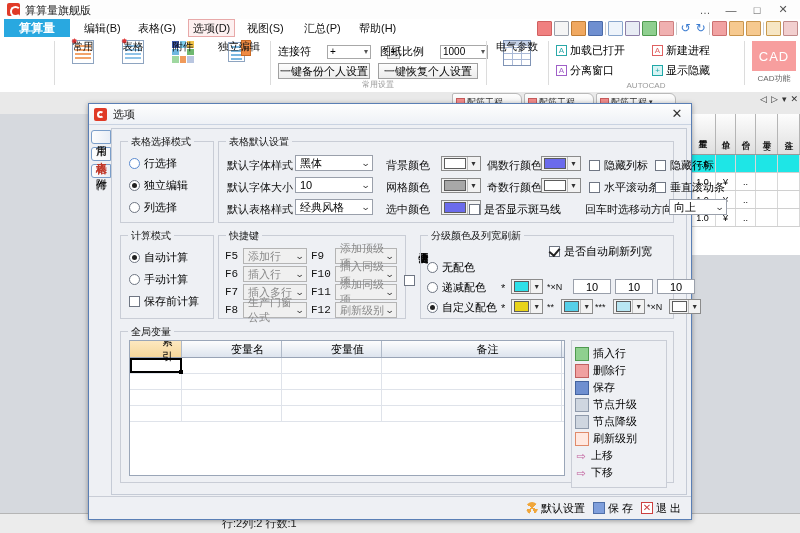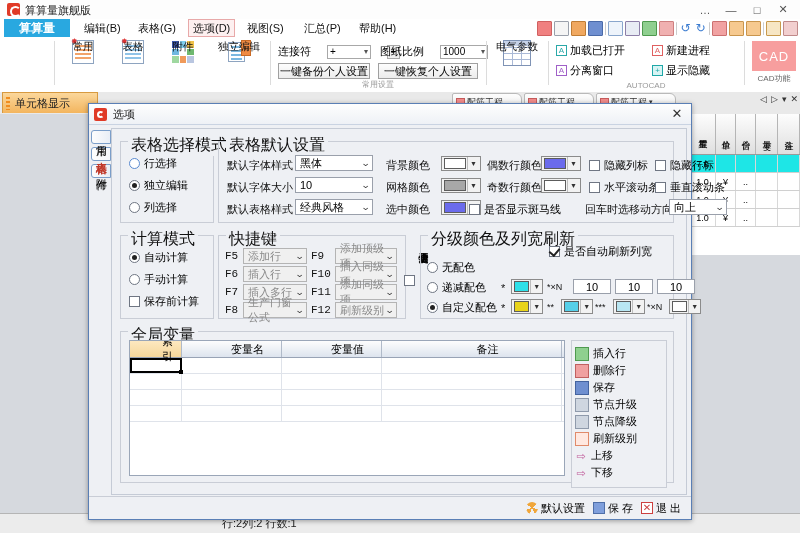--- a/index.html
+++ b/index.html
@@ -101,21 +101,21 @@
   .dlg-body{position:absolute;left:0;right:0;top:20px;bottom:22px;}
 
   
   .vtabs{position:absolute;left:2px;top:6px;width:20px;}
   .vtab{width:20px;border:1px solid #7b9ec9;background:linear-gradient(90deg,#fdfdfd,#e9eef6);margin-bottom:3px;display:flex;align-items:center;justify-content:center;writing-mode:vertical-rl;font-size:11px;letter-spacing:1px;padding:5px 0;box-sizing:border-box;border-radius:3px 0 0 3px;}
   .vtab.act{color:#c0392b;font-weight:bold;background:linear-gradient(90deg,#fff,#f5f7fb);}
 
   .panel{position:absolute;left:22px;top:4px;right:4px;bottom:2px;background:#eef0f4;border:1px solid #c5cbd6;}
 
   .fset{position:absolute;border:1px solid #c9cdd6;background:transparent;}
-  .fleg{position:absolute;top:-7px;left:7px;background:#eef0f4;padding:0 3px;font-size:16px;color:#111;white-space:nowrap;}
+  .fleg{position:absolute;top:-7px;left:7px;background:#eef0f4;padding:0 3px;font-size:10px;color:#111;white-space:nowrap;}
 
   .radio{display:inline-flex;align-items:center;gap:4px;font-size:11px;white-space:nowrap;}
   .radio .dot{width:11px;height:11px;border:1px solid #6f7683;border-radius:50%;background:#fff;position:relative;box-sizing:border-box;}
   .radio .dot.on:after{content:"";position:absolute;left:2px;top:2px;width:5px;height:5px;background:#222;border-radius:50%;}
   .radio.blue .dot{border-color:#5b8bd0;}
 
   .chk{display:inline-flex;align-items:center;gap:4px;font-size:11px;white-space:nowrap;}
   .chk .bx{width:11px;height:11px;border:1px solid #6f7683;background:#fff;position:relative;box-sizing:border-box;}
   .chk .bx.on:after{content:"";position:absolute;left:1px;top:-1px;width:5px;height:8px;border:solid #222;border-width:0 2px 2px 0;transform:rotate(40deg);}
 
@@ -315,24 +315,20 @@
     <div class="grptitle" style="left:556px;width:180px;bottom:2px;">AUTOCAD</div>
     <div class="rsep" style="left:744px;"></div>
 
     <div class="cadbox">
       <div class="cadimg">CAD</div>
       <div class="cadcap">CAD功能</div>
     </div>
   </div>
 
   <div class="tabstrip">
-    <div class="celltab">
-      <div class="grip"></div>
-      <div class="t">单元格显示</div>
-    </div>
     <div class="dtab" style="left:452px;width:70px;">
       <span class="bi"></span>
       <span>配筋工程</span>
     </div>
     <div class="dtab" style="left:524px;width:70px;">
       <span class="bi"></span>
       <span>配筋工程</span>
     </div>
     <div class="dtab" style="left:596px;width:80px;">
       <span class="bi"></span>

